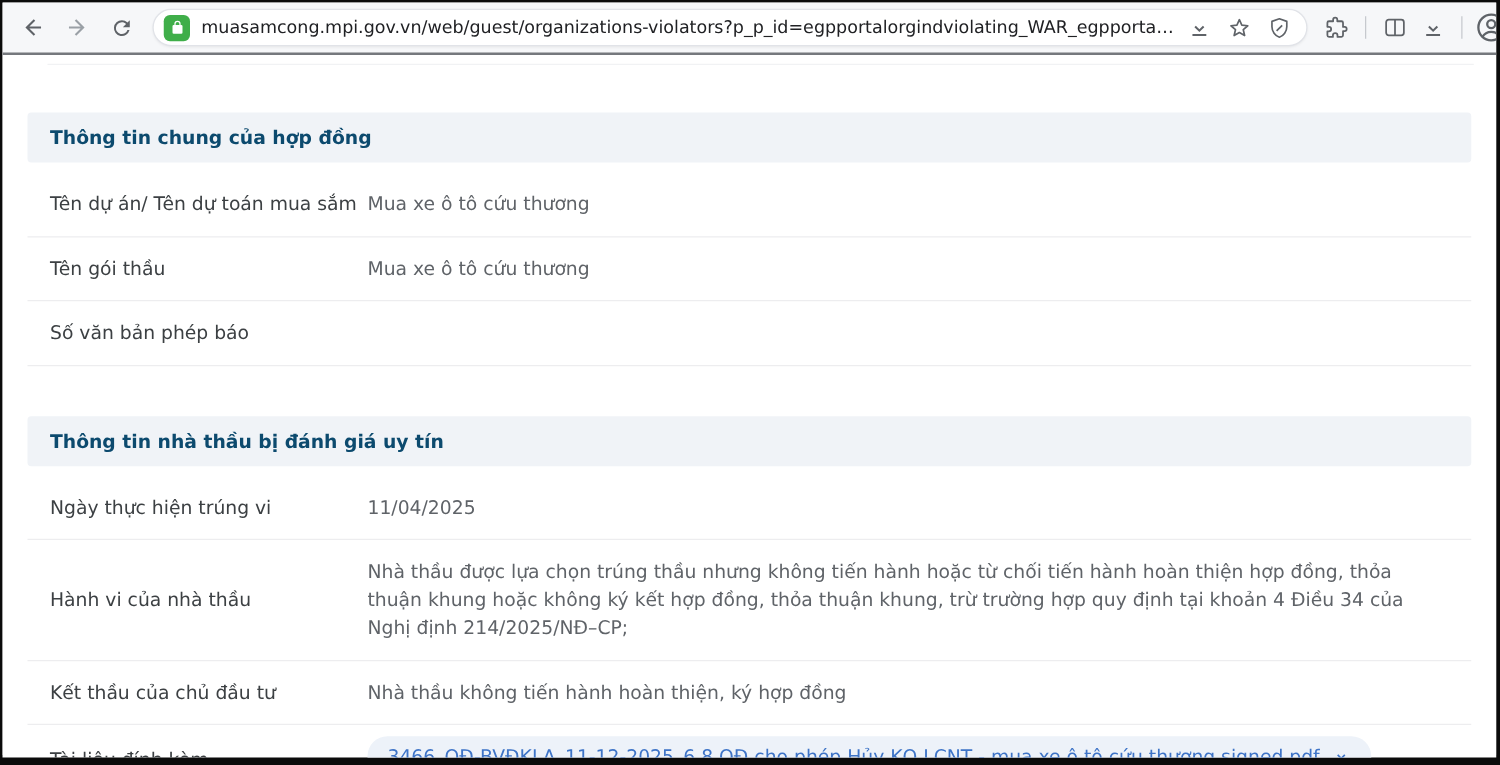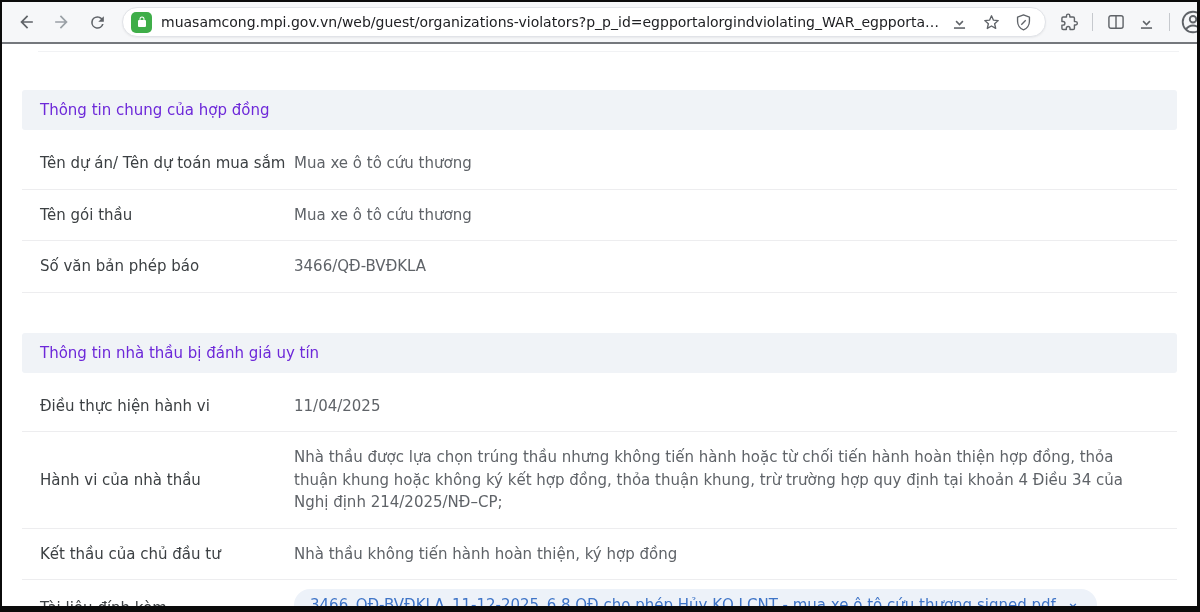--- a/index.html
+++ b/index.html
@@ -94,22 +94,22 @@
     height: 1px;
     background: #f1f2f4;
   }
   .content { padding: 46px 20px 0 20px; }
 
   .section-title {
     background: #f0f3f7;
     border-radius: 3px;
     padding: 11px 18px;
     font-size: 15px;
-    font-weight: normal;
-    color: #6d28d9;
+    font-weight: bold;
+    color: #0c4a6e;
   }
   .section-title.second { margin-top: 40px; }
 
   .rows { margin-top: 8px; }
   .info-row {
     display: flex;
     align-items: center;
     padding: 14px 10px 14px 18px;
     border-bottom: 1px solid #ededef;
     font-size: 15px;
@@ -224,28 +224,27 @@
       <div class="info-row">
         <div class="info-label">Tên dự án/ Tên dự toán mua sắm</div>
         <div class="info-value">Mua xe ô tô cứu thương</div>
       </div>
       <div class="info-row">
         <div class="info-label">Tên gói thầu</div>
         <div class="info-value">Mua xe ô tô cứu thương</div>
       </div>
       <div class="info-row">
         <div class="info-label">Số văn bản phép báo</div>
-        <div class="info-value">3466/QĐ-BVĐKLA</div>
       </div>
     </div>
 
     <div class="section-title second">Thông tin nhà thầu bị đánh giá uy tín</div>
     <div class="rows">
       <div class="info-row">
-        <div class="info-label">Điều thực hiện hành vi</div>
+        <div class="info-label">Ngày thực hiện trúng vi</div>
         <div class="info-value">11/04/2025</div>
       </div>
       <div class="info-row">
         <div class="info-label">Hành vi của nhà thầu</div>
         <div class="info-value">Nhà thầu được lựa chọn trúng thầu nhưng không tiến hành hoặc từ chối tiến hành hoàn thiện hợp đồng, thỏa thuận khung hoặc không ký kết hợp đồng, thỏa thuận khung, trừ trường hợp quy định tại khoản 4 Điều 34 của Nghị định 214/2025/NĐ–CP;</div>
       </div>
       <div class="info-row">
         <div class="info-label">Kết thầu của chủ đầu tư</div>
         <div class="info-value">Nhà thầu không tiến hành hoàn thiện, ký hợp đồng</div>
       </div>

